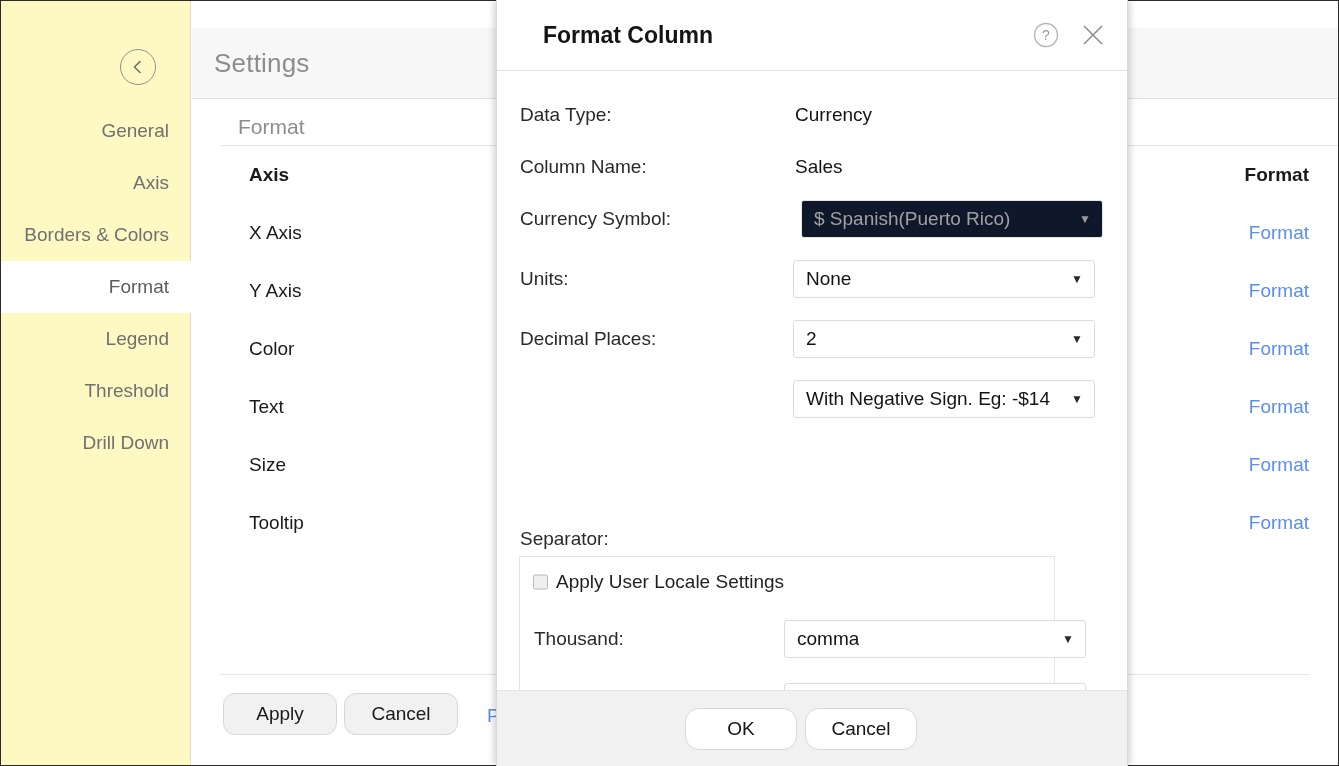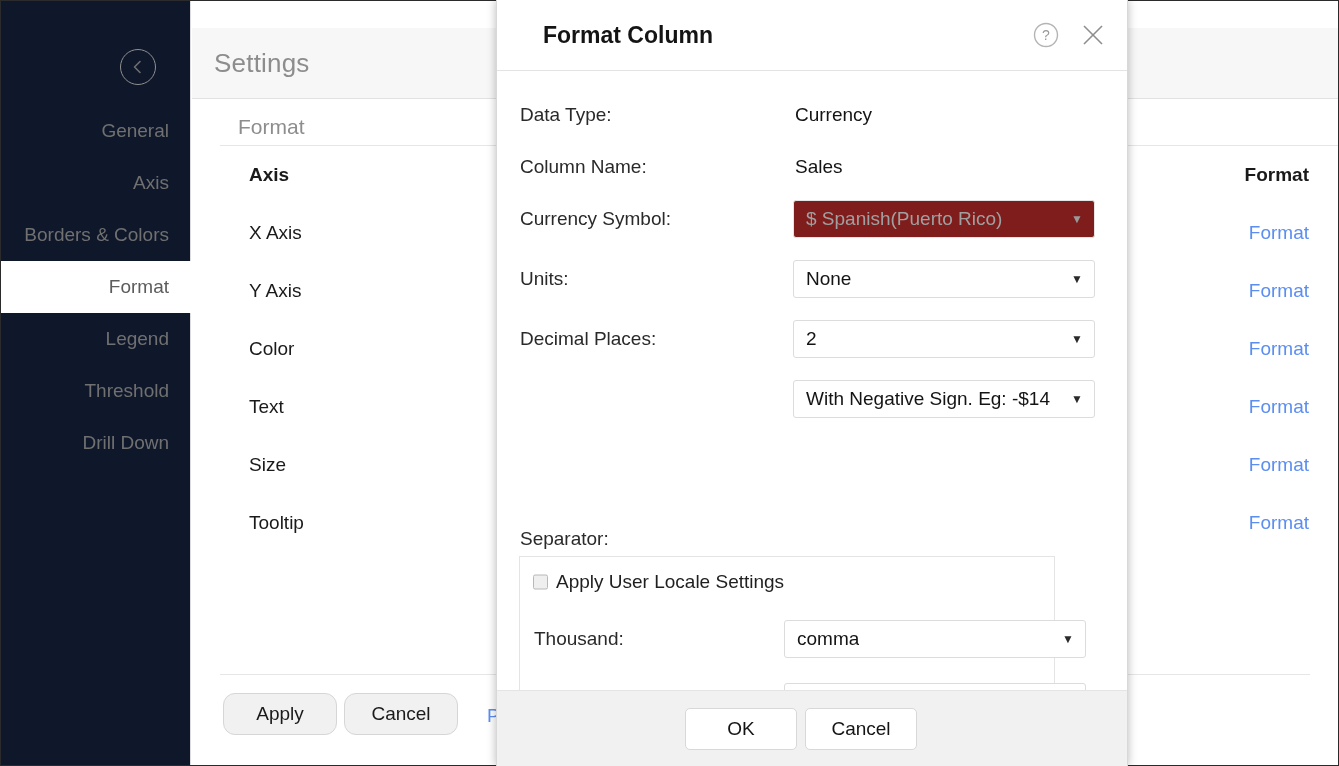--- a/index.html
+++ b/index.html
@@ -19,21 +19,21 @@
     background: #ffffff;
     border: 1px solid #2b2b2b;
   }
 
   
   .sidebar {
     position: absolute;
     left: 0; top: 0;
     width: 190px;
     height: 100%;
-    background: #0f172a;
+    background: #fef9c3;
     border-right: 1px solid #dcdcdc;
   }
   .collapse-btn {
     position: absolute;
     left: 119px; top: 48px;
     width: 36px; height: 36px;
     border-radius: 50%;
     border: 1.5px solid #8f8f8f;
     display: flex;
     align-items: center;
@@ -273,21 +273,21 @@
     max-width: 262px;
   }
   .select .caret {
     position: absolute;
     right: 11px; top: 50%;
     transform: translateY(-50%);
     font-size: 12px;
     color: #2a2a2a;
     line-height: 1;
   }
-  .select.disabled { background: #7f1d1d; border-color: #e5e5e5; cursor: default; }
+  .select.disabled { background: #0f172a; border-color: #e5e5e5; cursor: default; margin-left: 8px; }
   .select.disabled .sel-text { color: #a0a0a0; }
   .select.disabled .caret { color: #9a9a9a; }
 
   .sep-label {
     position: absolute;
     left: 23px;
     font-size: 19px;
     color: #2a2a2a;
   }
   .sep-box {
@@ -334,21 +334,21 @@
     border-top: 1px solid #e4e4e4;
   }
   .btn-white {
     position: absolute;
     top: 17px;
     height: 42px;
     min-width: 112px;
     padding: 0 18px;
     background: #ffffff;
     border: 1px solid #d8d8d8;
-    border-radius: 5px;
+    border-radius: 14px;
     font-family: "Liberation Sans", sans-serif;
     font-size: 19px;
     color: #141414;
     cursor: pointer;
   }
   #ok-btn { left: 188px; }
   #modal-cancel-btn { left: 308px; }
 </style>
 </head>
 <body>

